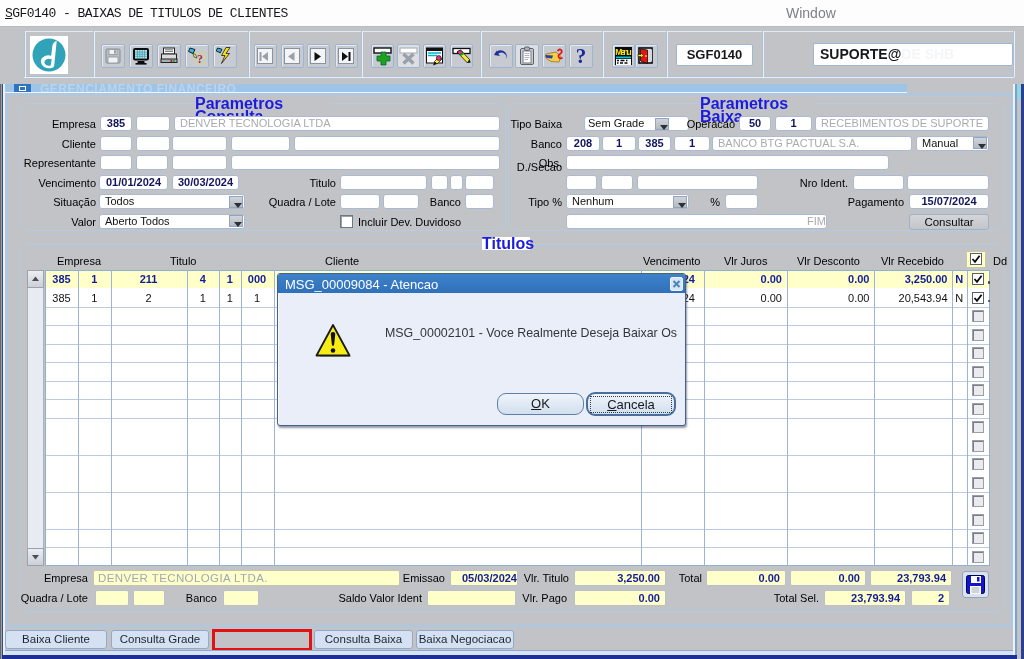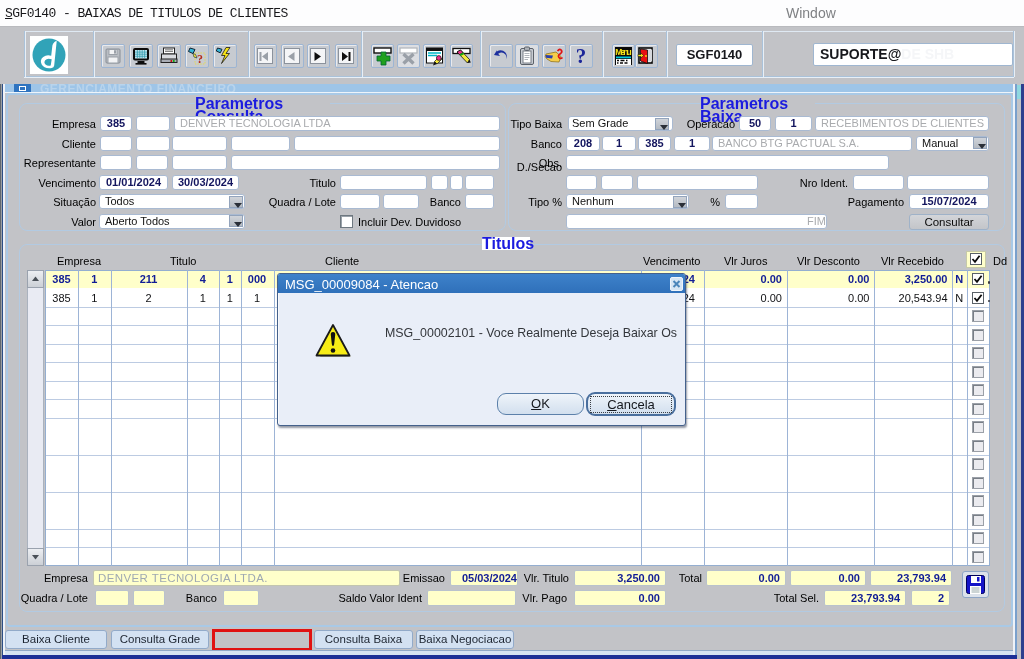--- a/index.html
+++ b/index.html
@@ -162,21 +162,21 @@
 </svg>
 <svg style="left:637px;top:46px" width="19" height="20" viewBox="0 0 19 20">
 <rect x="2" y="2" width="13" height="15" fill="#fff" stroke="#0a0a0a" stroke-width="1.6"></rect>
 <rect x="11" y="3.5" width="4" height="12" fill="#d6d8dc"></rect>
 <path d="M3.5 3 l7 1 v13.5 l-7 -2.5 z" fill="#e81010" stroke="#0a0a0a" stroke-width=".8"></path>
 <circle cx="9" cy="10" r=".9" fill="#f7e418"></circle>
 <path d="M1 8.5 h3 v-1.5 l2.5 2.5 -2.5 2.5 v-1.5 h-3 z" fill="#f7e418" stroke="#0a0a0a" stroke-width=".5"></path>
 </svg>
 <div style="left:676px;top:44px;width:77px;height:22px;background:#fff;border:1px solid #9fb6d0;border-radius:2px;font-size:13px;font-weight:bold;color:#17181c;text-align:center;line-height:20px;">SGF0140</div>
 <div style="left:813px;top:43px;width:200px;height:23px;background:#fff;border:1px solid #9fb6d0;border-radius:2px;font-size:14px;font-weight:bold;color:#17181c;line-height:21px;padding-left:6px;">SUPORTE@<span style="color:#f5f6f8">DE SHB</span></div>
-<div style="left:0px;top:84px;width:1024px;height:8.5px;background:#9ec5e8;overflow:hidden;border-bottom:1px solid #eef4fa;">
+<div style="left:0px;top:84px;width:907px;height:8.5px;background:#9ec5e8;overflow:hidden;border-bottom:1px solid #eef4fa;">
     <div style="left:14px;top:-1px;width:17px;height:12px;background:#2f74c0;border-radius:2px;"></div>
     <div style="left:19px;top:2px;width:7px;height:5px;border:1px solid #fff;"></div>
     <div style="left:40px;top:-2px;font-size:12px;font-weight:bold;color:#b9d4ec;letter-spacing:.5px;">GERENCIAMENTO FINANCEIRO</div>
   </div>
 <div style="left:6px;top:93px;width:1007px;height:534px;background:#c2c3c7;border:2px solid #a9c9e6;border-radius:4px;"></div>
 <div class="fs" style="left:19px;top:103px;width:487px;height:128px;"></div>
 <div class="blab" style="left:195px;top:97px;width:135px;height:13px;background:#c2c3c7;line-height:13px;">Parametros Consulta</div>
 <div class="lb" style="left:-24px;top:117px;width:120px;height:15px;">Empresa</div>
 <div class="tb ct" style="left:100px;top:116px;width:32px;height:15px;line-height:13px;">385</div>
 <div class="tb " style="left:136px;top:116px;width:34px;height:15px;line-height:13px;"></div>
@@ -209,26 +209,26 @@
 <div class="lb" style="left:401px;top:195px;width:60px;height:15px;">Banco</div>
 <div class="tb " style="left:465px;top:194px;width:29px;height:15px;line-height:13px;"></div>
 <div class="lb" style="left:-24px;top:214.5px;width:120px;height:15px;">Valor</div>
 <div class="tb" style="left:99px;top:213.5px;width:146px;height:15px;padding-left:5px;font-weight:normal;color:#121212;">Aberto Todos</div>
 <div class="ddb" style="left:229px;top:215.0px;width:14px;height:12px;"></div>
 <div style="left:340px;top:214.5px;width:13px;height:13px;background:#fff;border:1px solid #6e7880;box-shadow:inset 1px 1px 0 #9aa2aa;"></div>
 <div style="left:358px;top:214.5px;width:160px;height:15px;font-size:11px;line-height:15px;">Incluir Dev. Duvidoso</div>
 <div class="fs" style="left:508px;top:103px;width:497px;height:128px;"></div>
 <div class="blab" style="left:700px;top:97px;width:115px;height:13px;background:#c2c3c7;line-height:13px;">Parametros Baixa</div>
 <div class="lb" style="left:442px;top:117px;width:120px;height:15px;">Tipo Baixa</div>
-<div class="tb" style="left:568px;top:116px;width:105px;height:15px;padding-left:3px;font-weight:normal;color:#121212;">Sem Grade</div>
+<div class="tb" style="left:584px;top:116px;width:105px;height:15px;padding-left:3px;font-weight:normal;color:#121212;">Sem Grade</div>
 <div class="ddb" style="left:655px;top:117.5px;width:14px;height:12px;"></div>
 <div class="lb" style="left:675px;top:117px;width:60px;height:15px;">Operacao</div>
 <div class="tb ct" style="left:739px;top:116px;width:32px;height:15px;line-height:13px;">50</div>
 <div class="tb ct" style="left:775px;top:116px;width:37px;height:15px;line-height:13px;">1</div>
-<div class="tb gv" style="left:815px;top:116px;width:174px;height:15px;line-height:13px;">RECEBIMENTOS DE CLIENTES</div>
+<div class="tb gv" style="left:815px;top:116px;width:174px;height:15px;line-height:13px;">RECEBIMENTOS DE SUPORTE</div>
 <div class="lb" style="left:442px;top:136.5px;width:120px;height:15px;">Banco</div>
 <div class="tb ct" style="left:566px;top:135.5px;width:34px;height:15px;line-height:13px;">208</div>
 <div class="tb ct" style="left:602px;top:135.5px;width:34px;height:15px;line-height:13px;">1</div>
 <div class="tb ct" style="left:638px;top:135.5px;width:33px;height:15px;line-height:13px;">385</div>
 <div class="tb ct" style="left:674px;top:135.5px;width:36px;height:15px;line-height:13px;">1</div>
 <div class="tb gv" style="left:712px;top:135.5px;width:200px;height:15px;line-height:13px;">BANCO BTG PACTUAL S.A.</div>
 <div class="tb" style="left:916px;top:135.5px;width:73px;height:15px;padding-left:5px;font-weight:normal;color:#121212;">Manual</div>
 <div class="ddb" style="left:973px;top:137.0px;width:14px;height:12px;"></div>
 <div class="lb" style="left:442px;top:156px;width:120px;height:15px;">Obs.</div>
 <div class="tb " style="left:566px;top:155px;width:323px;height:15px;line-height:13px;"></div>

